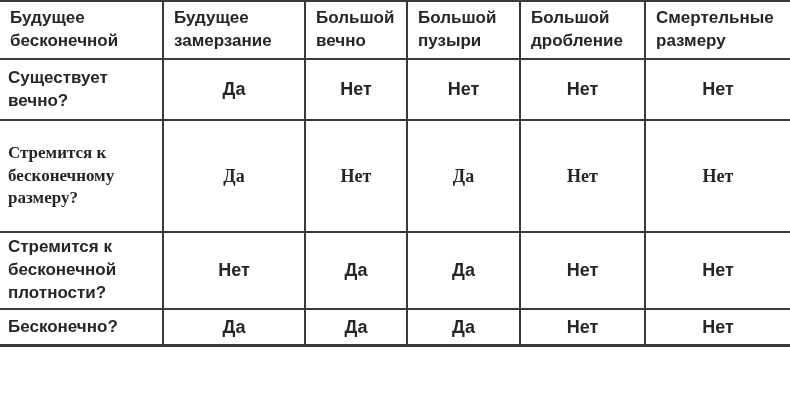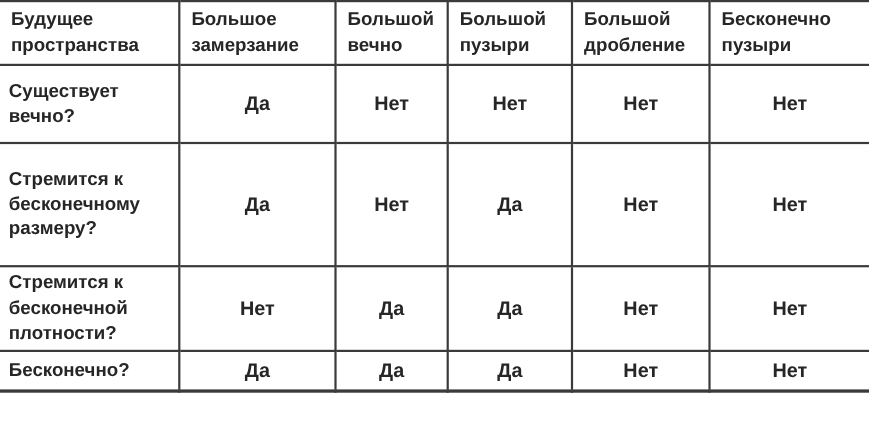--- a/index.html
+++ b/index.html
@@ -38,22 +38,22 @@
   
   col.c1 { width: 163px; }
   col.c2 { width: 142px; }
   col.c3 { width: 102px; }
   col.c4 { width: 113px; }
   col.c5 { width: 125px; }
   col.c6 { width: 145px; }
 
   
   thead tr              { height: 58px; }
-  tbody tr:nth-child(1) { height: 71px; }
-  tbody tr:nth-child(2) { height: 112px; }
+  tbody tr:nth-child(1) { height: 61px; }
+  tbody tr:nth-child(2) { height: 112px; font-family: Liberation Serif, serif; }
   tbody tr:nth-child(3) { height: 73px; }
   tbody tr:nth-child(4) { height: 37px; }
   tbody tr:nth-child(5) { height: 59px; }
 
   th.colhead {
     text-align: left;
     font-size: 17px;
     line-height: 1.35;
     padding: 4px 6px 4px 10px;
   }
@@ -77,26 +77,26 @@
   <colgroup>
     <col class="c1">
       <col class="c2">
       <col class="c3">
       <col class="c4">
       <col class="c5">
       <col class="c6">
   </colgroup>
   <thead>
     <tr>
-      <th class="colhead">Будущее пространства</th>
-      <th class="colhead">Большое замерзание</th>
+      <th class="colhead">Будущее бесконечной</th>
+      <th class="colhead">Будущее замерзание</th>
       <th class="colhead">Большой вечно</th>
       <th class="colhead">Большой пузыри</th>
       <th class="colhead">Большой дробление</th>
-      <th class="colhead">Бесконечно пузыри</th>
+      <th class="colhead">Смертельные размеру</th>
     </tr>
   </thead>
   <tbody>
     <tr>
       <th class="rowlabel">Существует вечно?</th>
       <td class="val">Да</td>
       <td class="val">Нет</td>
       <td class="val">Нет</td>
       <td class="val">Нет</td>
       <td class="val">Нет</td>

